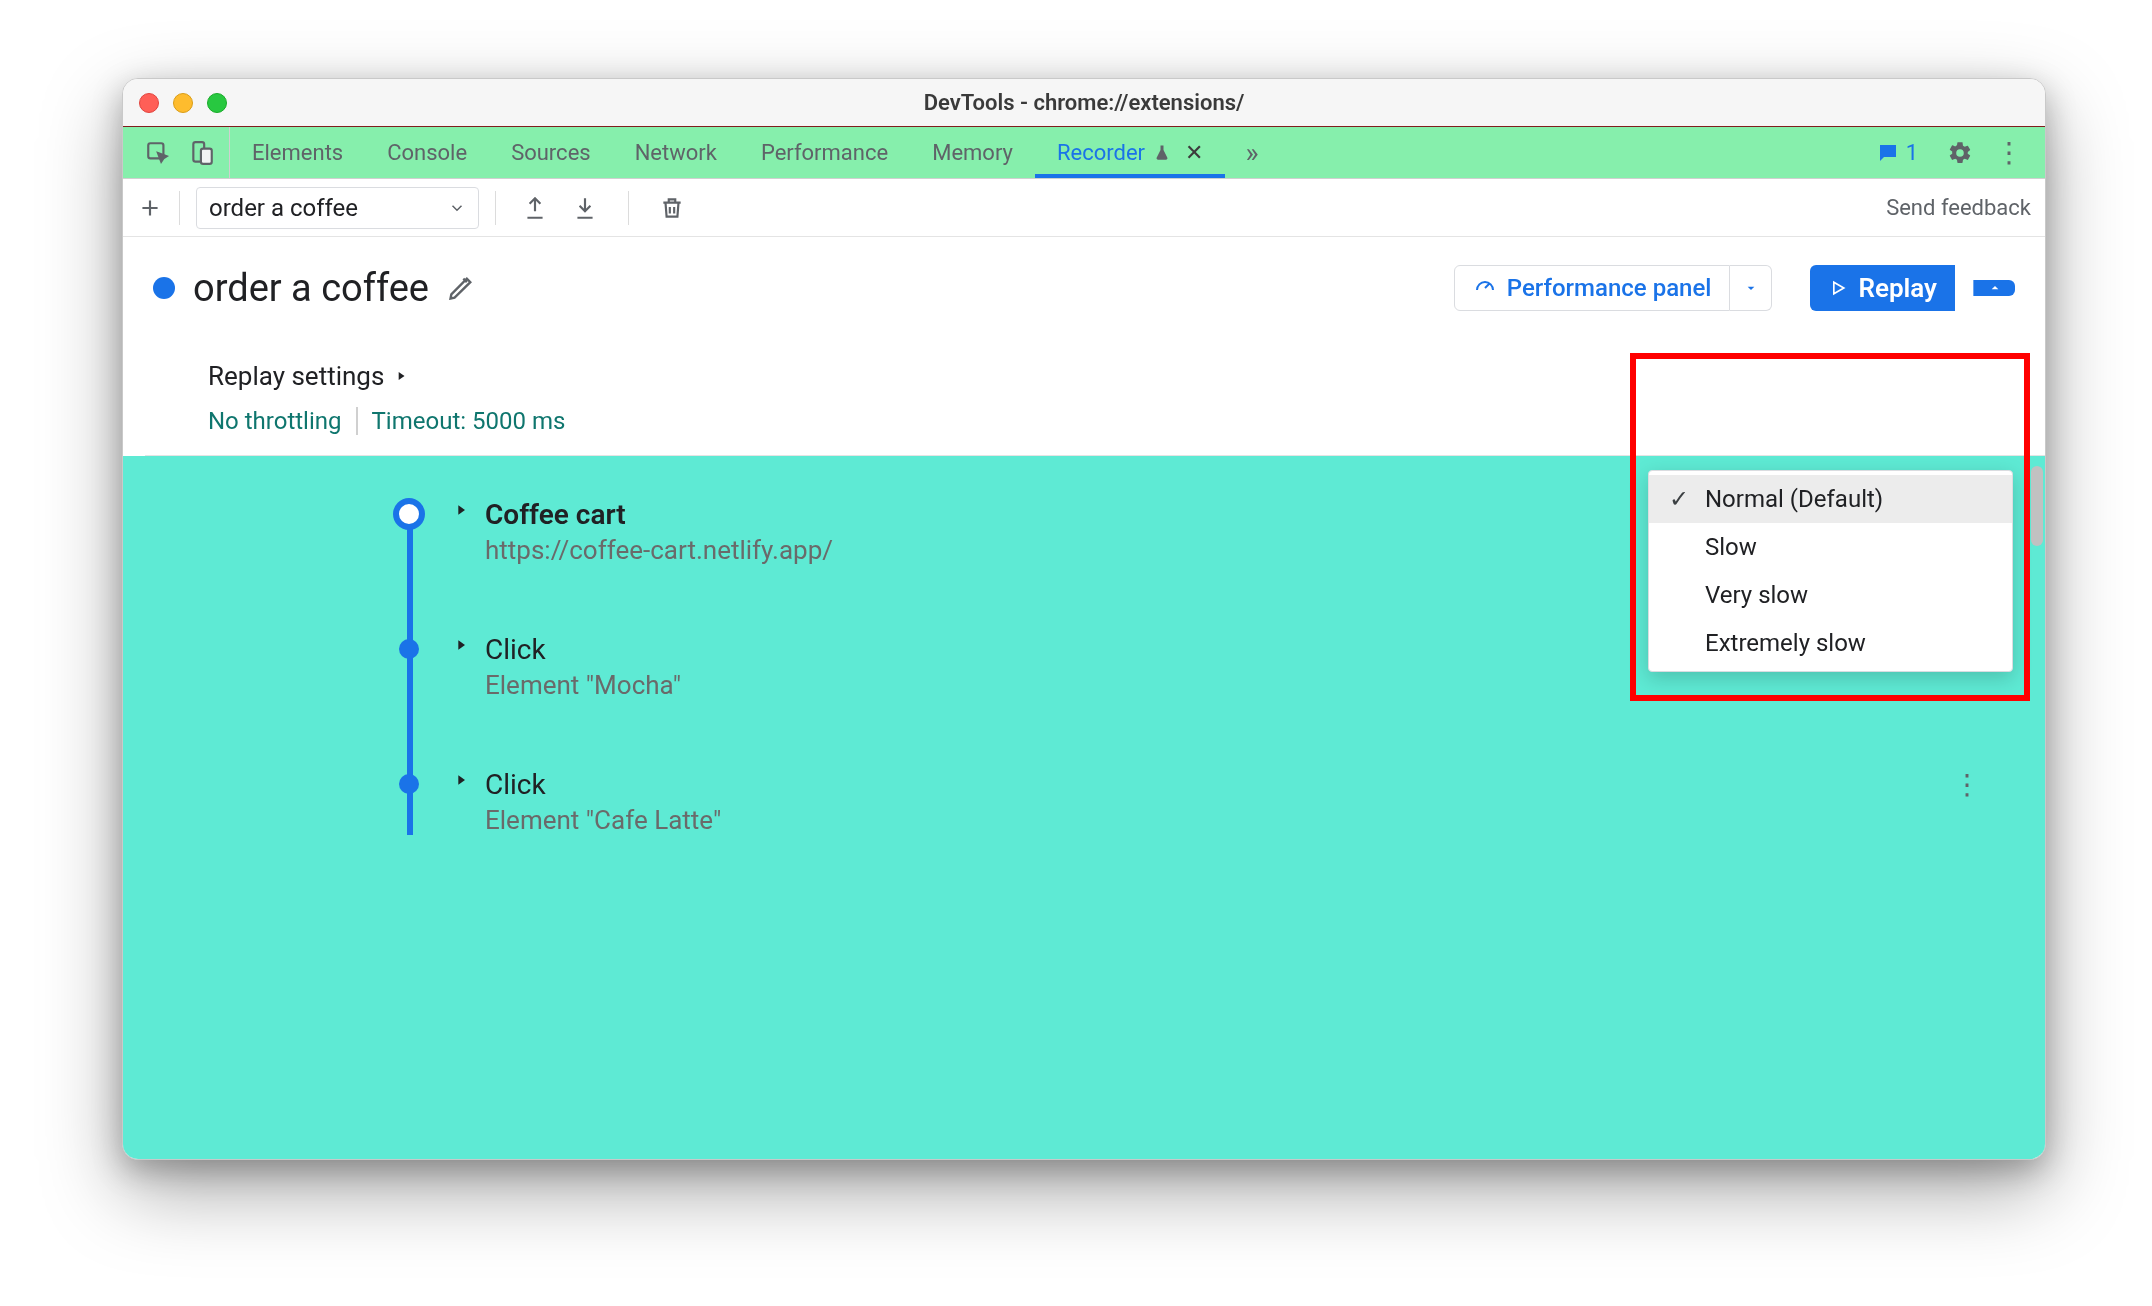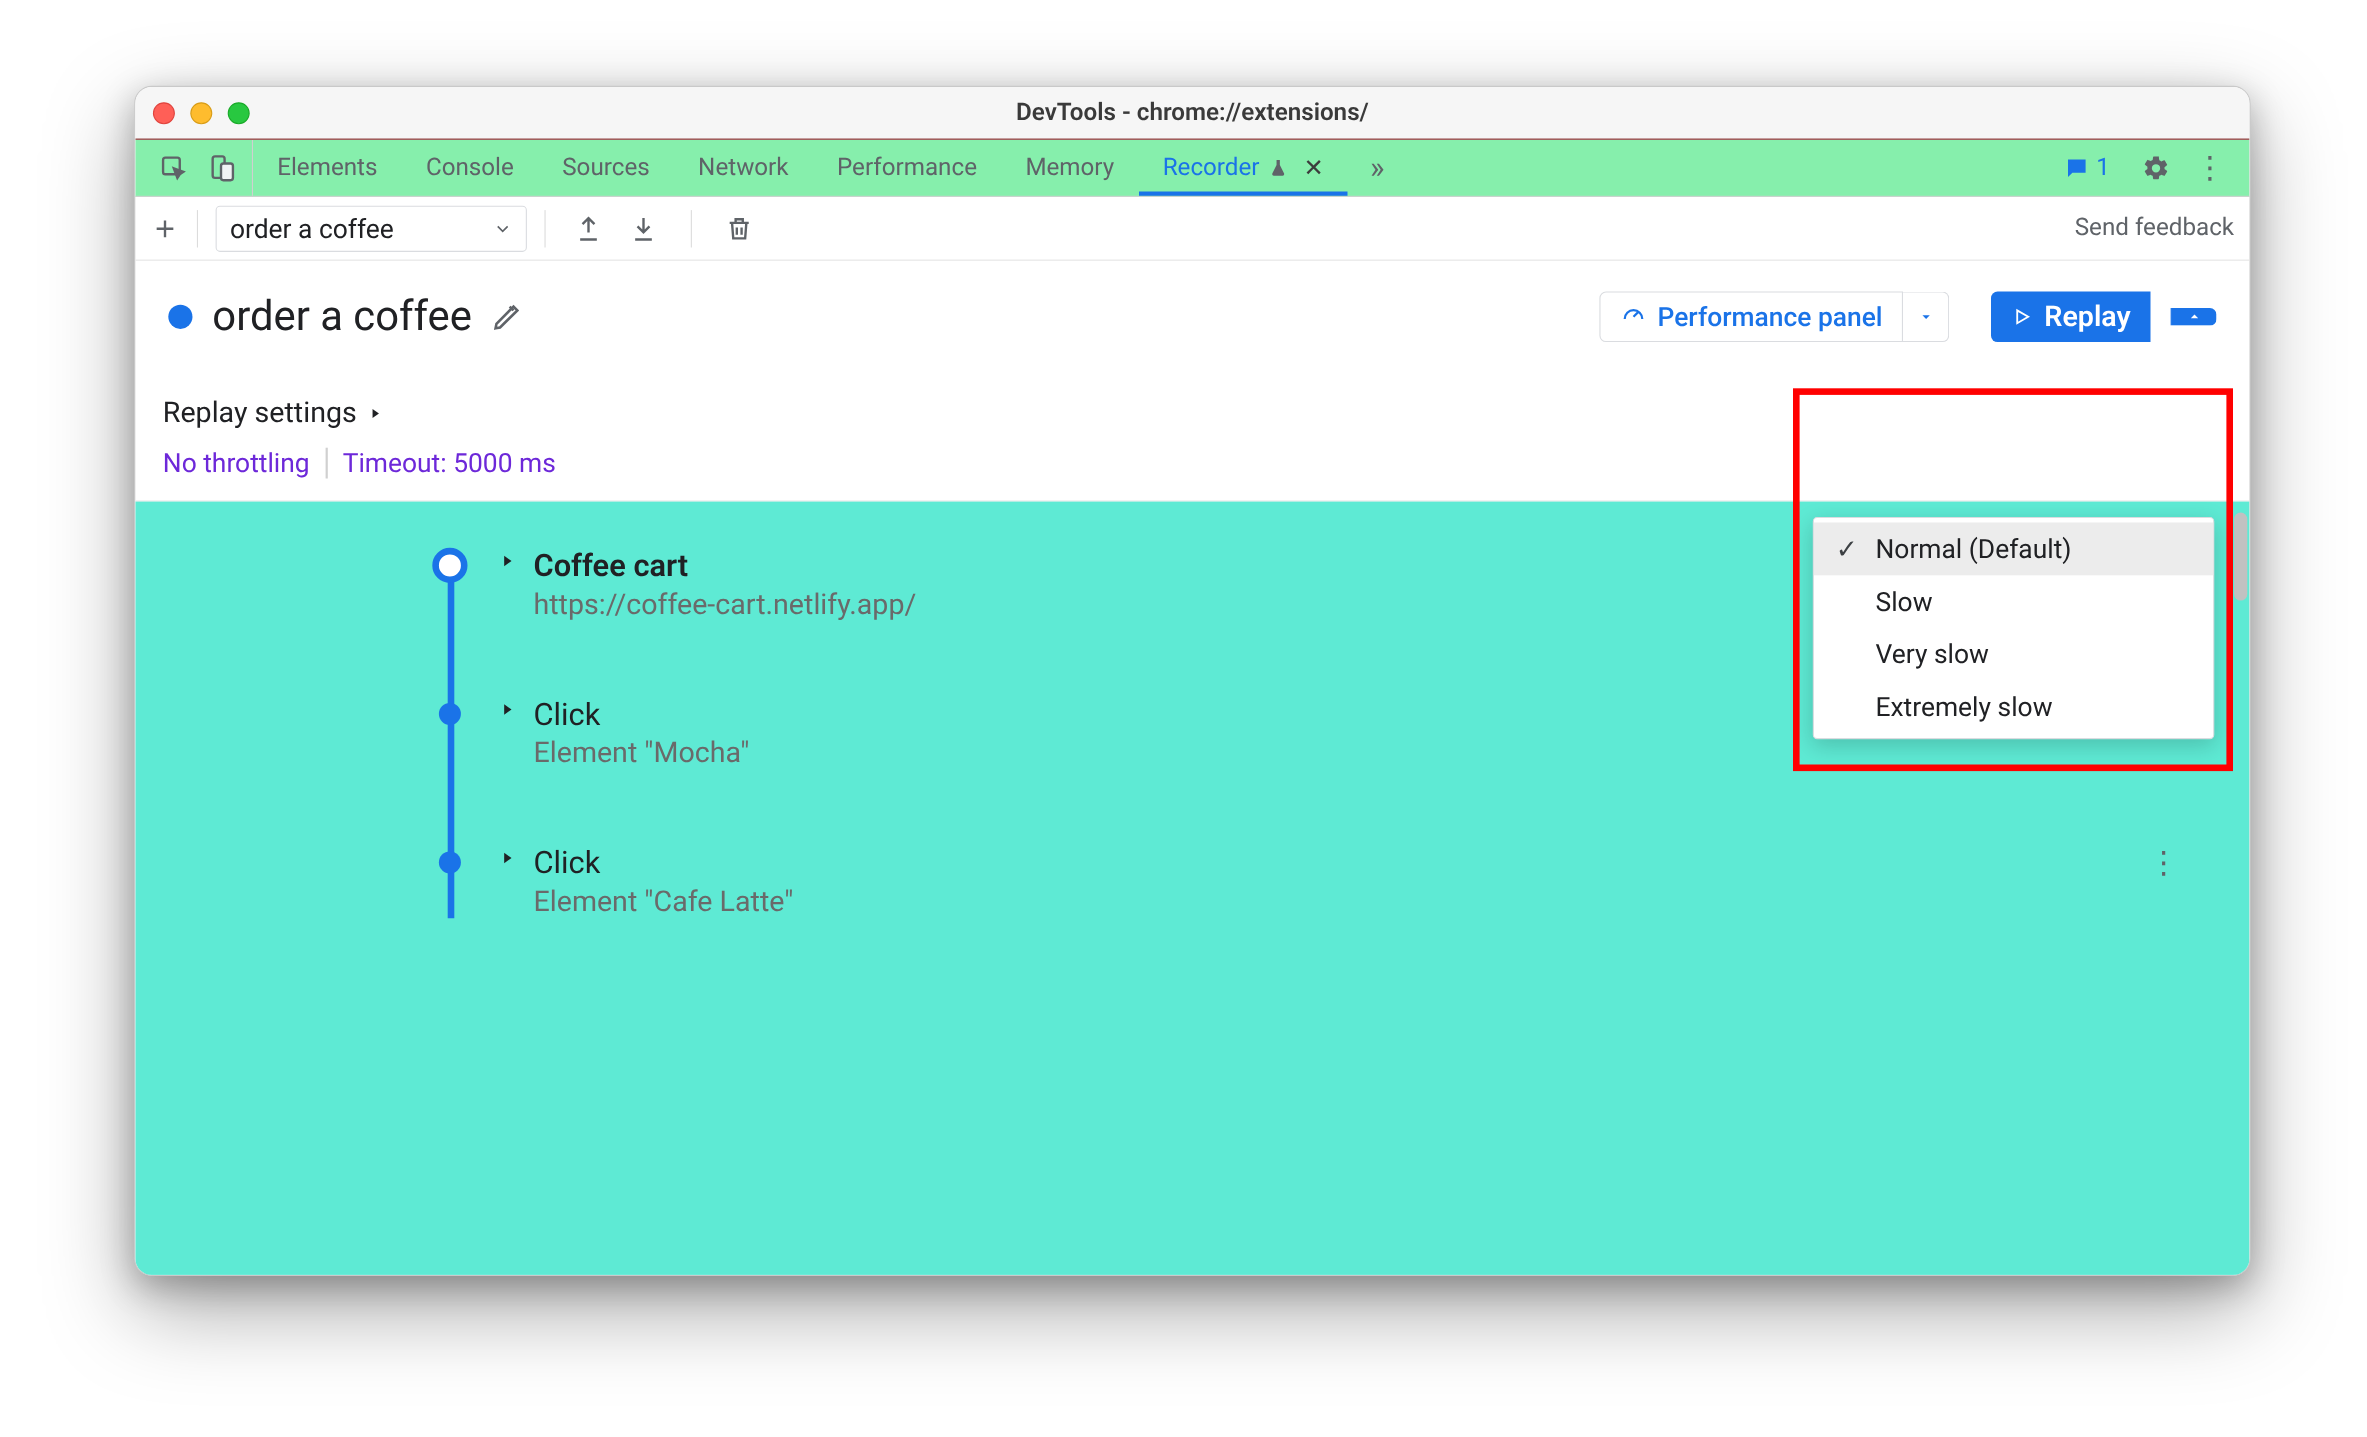--- a/index.html
+++ b/index.html
@@ -169,30 +169,31 @@
     padding: 10px 20px 10px 18px;
     font-size: 24px; color: #202124;
     gap: 14px;
   }
   .dropdown .item.selected { background: #ececec; }
   .dropdown .check { width: 24px; text-align: center; color: #3c4043; font-size: 24px; }
   .dropdown .placeholder-check { width: 24px; }
 
   
   .settings-section {
-    padding: 10px 55px 20px 25px;
+    padding: 10px 55px 20px 63px;
     border-bottom: 1px solid #e4e4e4;
+    margin-left: 22px;
   }
   .settings-title {
     display: flex; align-items: center; gap: 10px;
     font-size: 26px; color: #202124; margin-top: 30px;
   }
   .settings-meta {
     display: flex; align-items: center; gap: 14px;
-    margin-top: 16px; font-size: 24px; color: #6d28d9;
+    margin-top: 16px; font-size: 24px; color: #0f766e;
   }
   .settings-meta .vsep { width: 2px; height: 28px; background: #d0d0d0; }
 
   
   .steps {
     flex: 1;
     overflow-y: auto;
     padding: 42px 0 0 270px;
     position: relative;
   }

